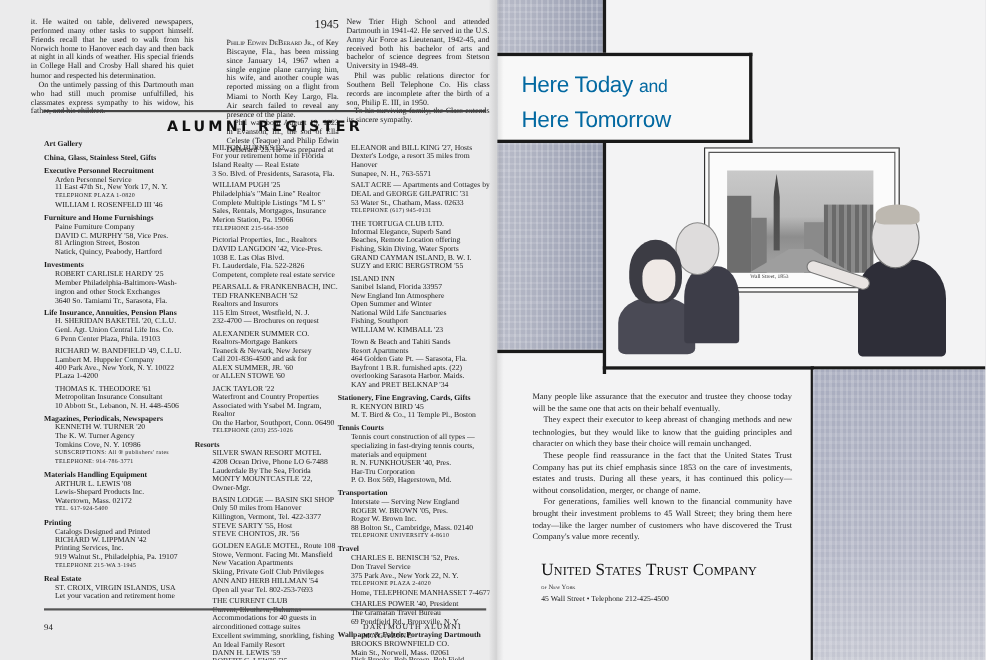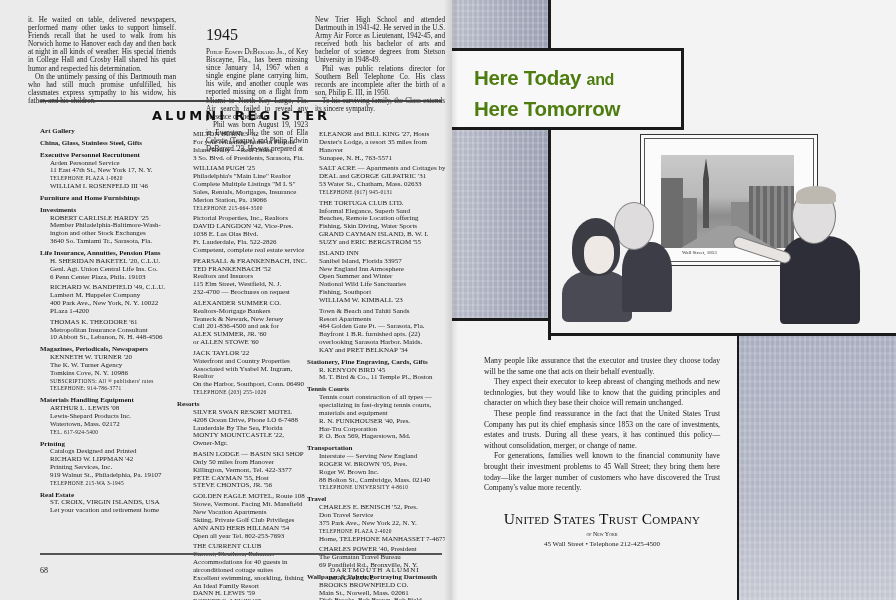--- a/index.html
+++ b/index.html
@@ -12,21 +12,21 @@
   .gutter { position: absolute; left: 444px; top: 0; width: 14px; height: 600px;
             background: linear-gradient(90deg, rgba(0,0,0,0) 0%, rgba(0,0,0,0.10) 50%, rgba(0,0,0,0) 100%); z-index: 5; pointer-events: none; }
 
   
   .obit { position: absolute; top: 16px; font-size: 7.2px; line-height: 8.1px; text-align: justify; }
   .obit p { margin-bottom: 0; }
   .obit p + p { text-indent: 7px; }
   .obit-1 { left: 28px; width: 148px; }
   .obit-2 { left: 206px; width: 102px; top: 15px; }
   .obit-3 { left: 315px; width: 130px; }
-  .obit-year { text-align: left; font-size: 16px; line-height: 14px; margin-bottom: 6px; margin-top: 13px; }
+  .obit-year { text-align: right; font-size: 11px; line-height: 14px; margin-bottom: 6px; }
   .sc { font-variant: small-caps; }
 
   .rule-top { position: absolute; left: 40px; top: 100px; width: 402px; height: 2px; background: #444; }
   .register-title { position: absolute; top: 108px; left: 40px; width: 402px; text-align: center;
       font-family: "DejaVu Sans", sans-serif; font-weight: bold; font-size: 13px; letter-spacing: 3px; color: #111; }
 
   .reg-col { position: absolute; top: 128px; font-size: 7px; line-height: 7.85px; }
   .reg-col-1 { left: 40px; width: 143px; }
   .reg-col-2 { left: 193px; width: 118px; top: 131px; }
   .reg-col-3 { left: 315px; width: 130px; top: 131px; }
@@ -52,21 +52,21 @@
         repeating-linear-gradient(90deg, rgba(255,255,255,0.18) 0 2px, rgba(0,0,0,0) 2px 5px),
         repeating-linear-gradient(0deg, rgba(255,255,255,0.12) 0 2px, rgba(0,0,0,0) 2px 6px),
         linear-gradient(90deg, #b9bcc9 0%, #a6aabb 60%, #9aa0b3 100%); }
   .ad-vline { position: absolute; left: 96px; top: 0; width: 3px; height: 340px; background: #1a1a1a; }
   .ad-hline-bottom { position: absolute; left: 96px; top: 333px; width: 348px; height: 3px; background: #1a1a1a; }
   .ad-bottom-left-strip { position: absolute; left: 0; top: 318px; width: 97px; height: 3px; background: #1a1a1a; }
 
   .headline-box { position: absolute; left: 0; top: 48px; width: 232px; height: 82px;
       background: #f8f8f8; border: 3px solid #1a1a1a; border-left: none; }
   .headline { position: absolute; left: 22px; top: 12px; font-family: "Liberation Sans", sans-serif;
-      font-weight: bold; color: #4d7c0f; font-size: 20.5px; line-height: 29px; letter-spacing: -0.3px; }
+      font-weight: normal; color: #0369a1; font-size: 20.5px; line-height: 29px; letter-spacing: -0.3px; }
   .headline .small-and { font-size: 16px; }
 
   .illus { position: absolute; left: 110px; top: 132px; width: 300px; height: 192px; }
   .frame { position: absolute; left: 78px; top: 2px; width: 178px; height: 132px; border: 1.5px solid #333;
       background: #fbfbfb; box-shadow: inset 0 0 0 3px #fbfbfb, inset 0 0 0 4px #555; }
   .engraving { position: absolute; left: 99px; top: 23px; width: 133px; height: 93px; background:
       linear-gradient(180deg, #c9c9c9 0%, #b9b9b9 45%, #8d8d8d 65%, #a6a6a6 100%); overflow: hidden; }
   .engraving .bldg { position: absolute; bottom: 0; background: #6d6d6d; }
   .engraving .spire { position: absolute; left: 42px; bottom: 20px; width: 6px; height: 70px; background: linear-gradient(180deg,#444,#555);
       clip-path: polygon(50% 0, 100% 30%, 100% 100%, 0 100%, 0 30%); }
@@ -88,21 +88,21 @@
   .copy p { text-indent: 10px; }
   .copy p:first-child { text-indent: 0; }
 
   .ad-bg-right { position: absolute; left: 287px; top: 336px; width: 157px; height: 264px;
       background:
         repeating-linear-gradient(90deg, rgba(255,255,255,0.16) 0 2px, rgba(0,0,0,0) 2px 5px),
         repeating-linear-gradient(0deg, rgba(255,255,255,0.10) 0 3px, rgba(0,0,0,0) 3px 7px),
         linear-gradient(180deg, #a9adbf 0%, #b3b6c6 60%, #c5c7d2 100%); }
   .ad-vline-right { position: absolute; left: 285px; top: 333px; width: 3px; height: 267px; background: #1a1a1a; }
 
-  .signature { position: absolute; left: 40px; top: 510px; width: 220px; text-align: center; }
+  .signature { position: absolute; left: 40px; top: 510px; width: 220px; text-align: left; }
   .company { font-family: "Liberation Serif", serif; font-size: 15.5px; font-variant: small-caps; letter-spacing: 0.2px; color: #111; }
   .company-sub { font-size: 6px; font-variant: small-caps; margin-top: 3px; }
   .company-addr { font-size: 7px; margin-top: 3px; }
 </style>
 </head>
 <body>
 
 <div class="spread">
   <div class="page-left">
 
@@ -130,20 +130,26 @@
         <div class="cat">Art Gallery</div>
         <div class="cat">China, Glass, Stainless Steel, Gifts</div>
         <div class="cat">Executive Personnel Recruitment</div>
         <div class="entry">
           <span class="line">Arden Personnel Service</span>
           <span class="line">11 East 47th St., New York 17, N. Y.</span>
           <span class="line tel">TELEPHONE PLAZA 1-0820</span>
           <span class="line">WILLIAM I. ROSENFELD III '46</span>
         </div>
         <div class="cat">Furniture and Home Furnishings</div>
+        <div class="entry">
+          <span class="line">Paine Furniture Company</span>
+          <span class="line">DAVID C. MURPHY '58, Vice Pres.</span>
+          <span class="line">81 Arlington Street, Boston</span>
+          <span class="line">Natick, Quincy, Peabody, Hartford</span>
+        </div>
         <div class="cat">Investments</div>
         <div class="entry">
           <span class="line">ROBERT CARLISLE HARDY '25</span>
           <span class="line">Member Philadelphia-Baltimore-Wash-</span>
           <span class="line">ington and other Stock Exchanges</span>
           <span class="line">3640 So. Tamiami Tr., Sarasota, Fla.</span>
         </div>
         <div class="cat">Life Insurance, Annuities, Pension Plans</div>
         <div class="entry">
           <span class="line">H. SHERIDAN BAKETEL '20, C.L.U.</span>
@@ -240,21 +246,21 @@
           <span class="line">SILVER SWAN RESORT MOTEL</span>
           <span class="line">4208 Ocean Drive, Phone LO 6-7488</span>
           <span class="line">Lauderdale By The Sea, Florida</span>
           <span class="line">MONTY MOUNTCASTLE '22,</span>
           <span class="line">Owner-Mgr.</span>
         </div>
         <div class="entry">
           <span class="line">BASIN LODGE — BASIN SKI SHOP</span>
           <span class="line">Only 50 miles from Hanover</span>
           <span class="line">Killington, Vermont, Tel. 422-3377</span>
-          <span class="line">PETE CAYMAN '55, Host</span>
+          <span class="line">STEVE SARTY '55, Host</span>
           <span class="line">STEVE CHONTOS, JR. '56</span>
         </div>
         <div class="entry">
           <span class="line">GOLDEN EAGLE MOTEL, Route 108</span>
           <span class="line">Stowe, Vermont. Facing Mt. Mansfield</span>
           <span class="line">New Vacation Apartments</span>
           <span class="line">Skiing, Private Golf Club Privileges</span>
           <span class="line">ANN AND HERB HILLMAN '54</span>
           <span class="line">Open all year      Tel. 802-253-7693</span>
         </div>
@@ -344,21 +350,21 @@
         </div>
         <div class="cat">Wallpaper &amp; Fabric Portraying Dartmouth</div>
         <div class="entry">
           <span class="line">BROOKS BROWNFIELD CO.</span>
           <span class="line">Main St., Norwell, Mass. 02061</span>
           <span class="line">Dick Brooks, Bob Brown, Bob Field</span>
         </div>
       </div>
 
     <div class="rule-bottom"></div>
-    <div class="folio folio-num">68</div>
+    <div class="folio folio-num">94</div>
     <div class="folio folio-mag">DARTMOUTH ALUMNI MAGAZINE</div>
   </div>
 
   <div class="page-right">
     <div class="ad-bg-left"></div>
     <div class="ad-vline"></div>
     <div class="ad-bottom-left-strip"></div>
 
     <div class="headline-box">
       <div class="headline">

